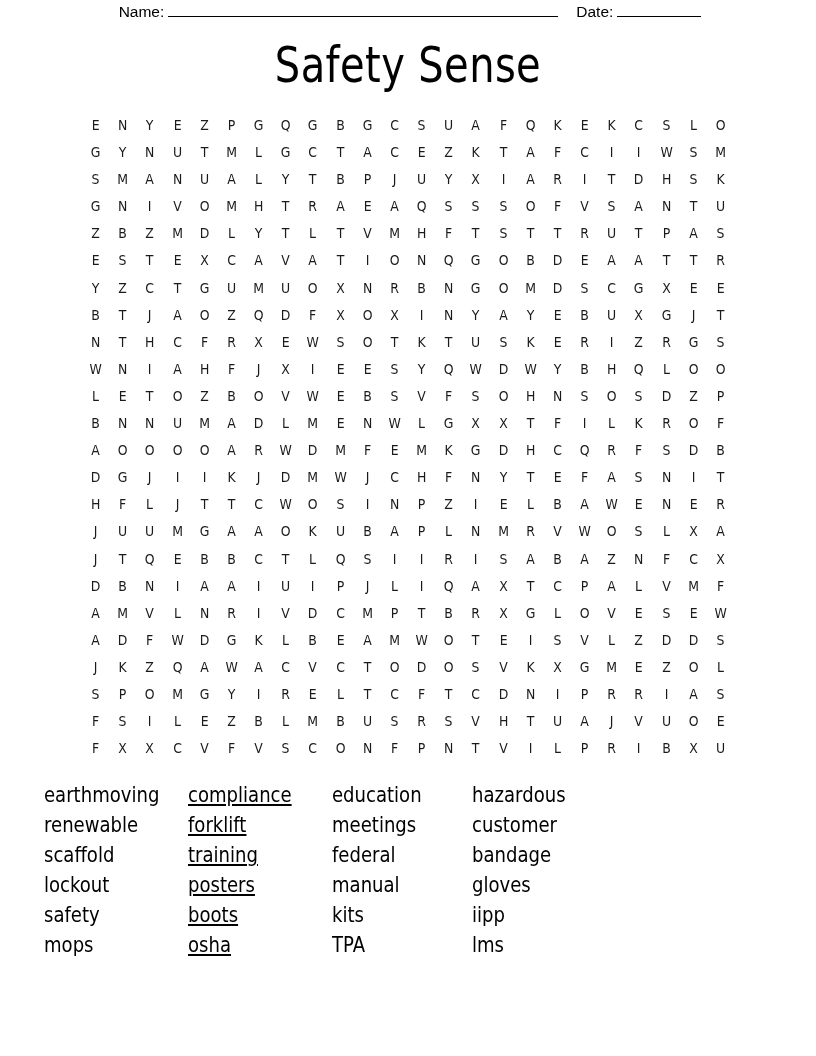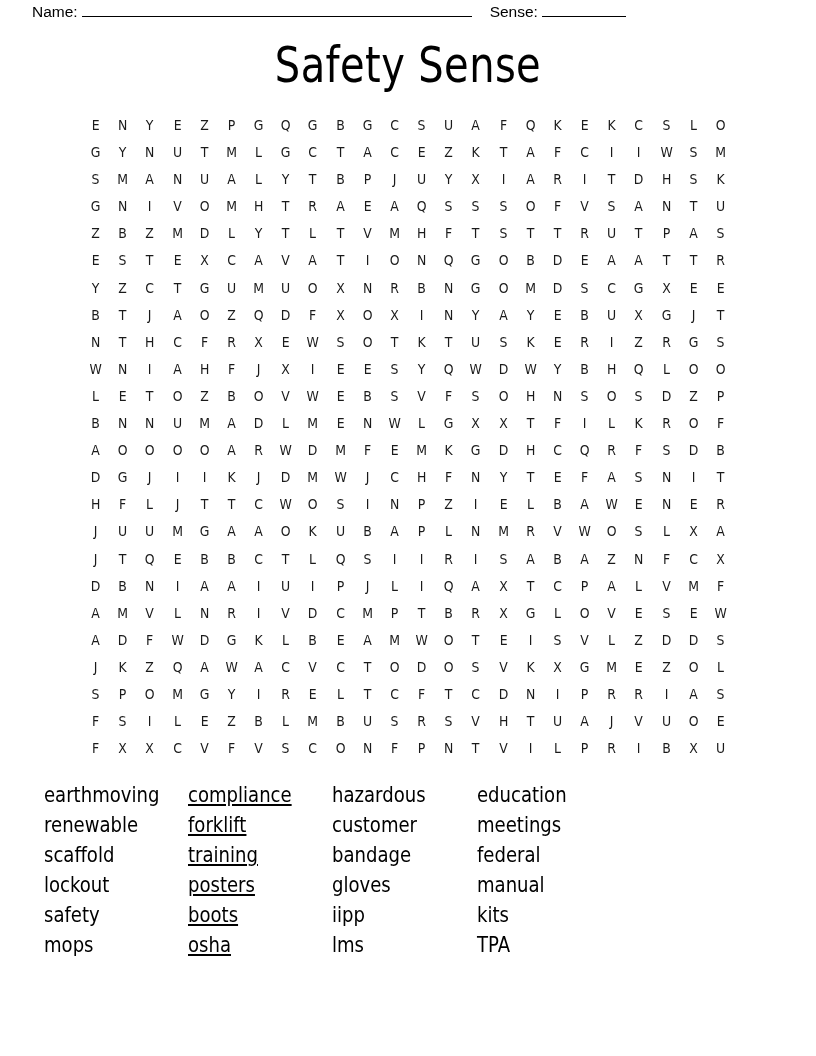--- a/index.html
+++ b/index.html
@@ -20,20 +20,21 @@
   
   .header {
     position: absolute;
     top: 0px;
     left: 0px;
     width: 816px;
     height: 28px;
     display: flex;
     align-items: flex-start;
     padding: 3px 28px 0 32px;
+    justify-content: center;
   }
   .field {
     display: flex;
     align-items: baseline;
     font-family: "Liberation Sans", sans-serif;
     font-size: 15.5px;
     line-height: 18px;
     white-space: nowrap;
   }
   .field-label { letter-spacing: 0px; }
@@ -118,21 +119,21 @@
 </style>
 </head>
 <body>
 
 <div class="header">
   <div class="field">
     <span class="field-label">Name:</span>
     <span class="rule rule-name"></span>
   </div>
   <div class="field field-date">
-    <span class="field-label">Sense:</span>
+    <span class="field-label">Date:</span>
     <span class="rule rule-date"></span>
   </div>
 </div>
 
 <div class="title">Safety Sense</div>
 
 <div class="grid">
     <div class="grid-row">
       <div class="cell">E</div>
       <div class="cell">N</div>
@@ -769,29 +770,29 @@
       <div class="word">mops</div>
     </div>
     <div class="word-col c1">
       <div class="word">compliance</div>
       <div class="word">forklift</div>
       <div class="word">training</div>
       <div class="word">posters</div>
       <div class="word">boots</div>
       <div class="word">osha</div>
     </div>
+    <div class="word-col c4">
+      <div class="word">education</div>
+      <div class="word">meetings</div>
+      <div class="word">federal</div>
+      <div class="word">manual</div>
+      <div class="word">kits</div>
+      <div class="word">TPA</div>
+    </div>
     <div class="word-col c3">
       <div class="word">hazardous</div>
       <div class="word">customer</div>
       <div class="word">bandage</div>
       <div class="word">gloves</div>
       <div class="word">iipp</div>
       <div class="word">lms</div>
     </div>
-    <div class="word-col c4">
-      <div class="word">education</div>
-      <div class="word">meetings</div>
-      <div class="word">federal</div>
-      <div class="word">manual</div>
-      <div class="word">kits</div>
-      <div class="word">TPA</div>
-    </div>
   </div>
 
 </body></html>

